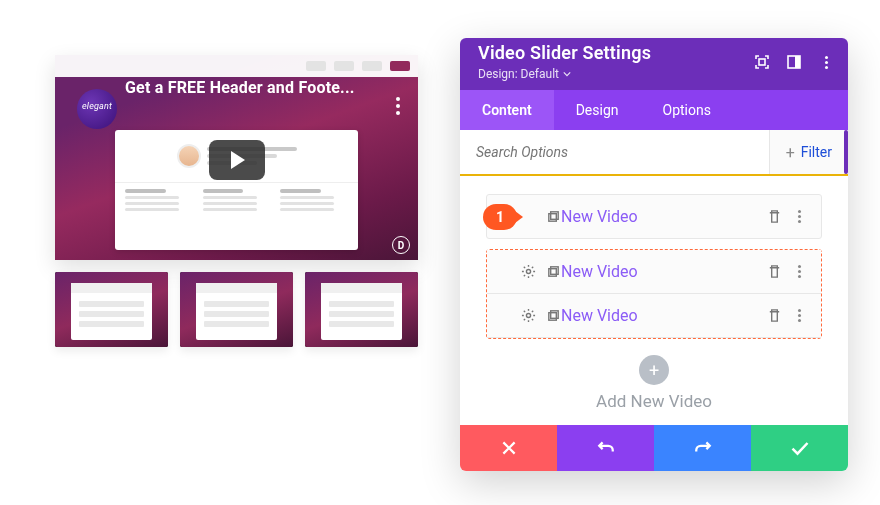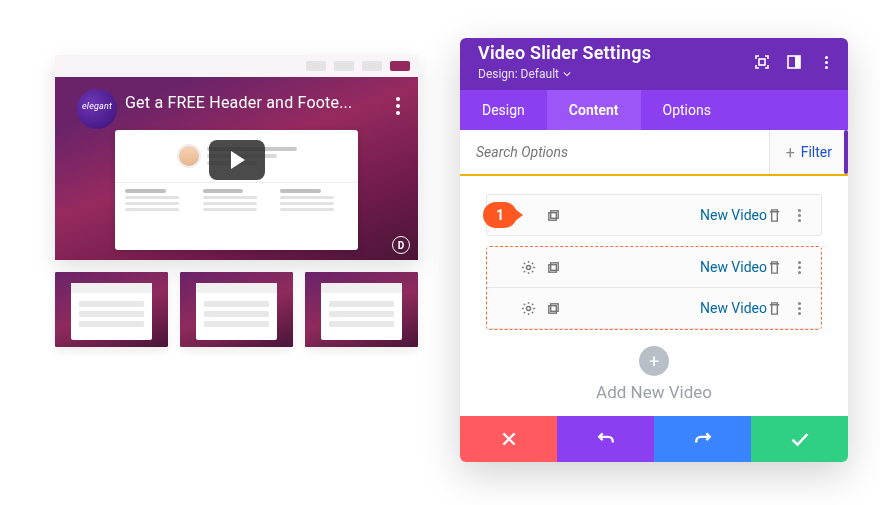--- a/index.html
+++ b/index.html
@@ -7,21 +7,21 @@
   .stage{position:absolute;inset:0}
   
   .preview{position:absolute;left:55px;top:55px;width:363px}
   .video-main{width:363px;height:205px;background:#000;border-radius:2px;position:relative;box-shadow:0 8px 22px rgba(0,0,0,.12)}
   .vm-grad{position:absolute;inset:0;background:linear-gradient(160deg,#6a2369 0%,#6a2369 22%,#962a5f 48%,#6b1a49 78%,#4a1538 100%)}
   .vm-bar{position:absolute;top:0;left:0;right:0;height:22px;background:rgba(255,255,255,.95);display:flex;align-items:center;justify-content:flex-end;padding:0 8px;gap:8px}
   .vm-bar .mini{width:20px;height:10px;background:#e3e3e3;border-radius:2px}
   .vm-bar .mini.cta{background:#922a5c}
   .vm-logo{position:absolute;left:22px;top:34px;width:40px;height:40px;border-radius:50%;background:radial-gradient(circle at 35% 35%,#6d36b5,#3b1078)}
   .vm-logo::after{content:"elegant";position:absolute;left:5px;top:12px;font-size:9px;color:#fff;letter-spacing:.2px;font-style:italic}
-  .vm-title{position:absolute;left:70px;top:38px;right:55px;color:#fff;font-size:16px;font-weight:400;white-space:nowrap;overflow:hidden;text-overflow:ellipsis;letter-spacing:.2px}
+  .vm-title{position:absolute;left:70px;top:23px;right:55px;color:#fff;font-size:16px;font-weight:700;white-space:nowrap;overflow:hidden;text-overflow:ellipsis;letter-spacing:.2px}
   .vm-kebab{position:absolute;right:18px;top:42px;display:flex;flex-direction:column;gap:3px}
   .vm-kebab span{width:4px;height:4px;border-radius:50%;background:#fff}
   .vm-play{position:absolute;left:50%;top:50%;transform:translate(-50%,-45%);width:56px;height:40px;background:rgba(44,44,44,.85);border-radius:8px;display:flex;align-items:center;justify-content:center}
   .vm-play::after{content:"";border-left:14px solid #fff;border-top:9px solid transparent;border-bottom:9px solid transparent;margin-left:3px}
   .vm-card{position:absolute;left:60px;right:60px;top:75px;bottom:10px;background:#fff;border-radius:3px;box-shadow:0 2px 6px rgba(0,0,0,.15)}
   .vm-card-top{height:44%;display:flex;align-items:center;justify-content:center;gap:6px;border-bottom:1px solid #eee}
   .vm-avatar{width:24px;height:24px;border-radius:50%;background:linear-gradient(#f5d3b6,#e7b58f);border:2px solid #eee}
   .vm-lines{display:flex;flex-direction:column;gap:3px}
   .vm-lines span{width:70px;height:4px;background:#d9d9d9;border-radius:2px}
   .vm-lines span:nth-child(1){width:90px;background:#c9c9c9}
@@ -53,21 +53,21 @@
   .tab{padding:12px 22px;cursor:pointer;position:relative}
   .tab.active{background:#9c55f7;font-weight:600}
   .searchbar{display:flex;border-bottom:2px solid #eab308;position:relative}
   .searchbar input{flex:1;border:0;outline:0;padding:14px 16px;font-size:14px;color:#888;font-style:italic}
   .filterbtn{display:flex;align-items:center;gap:6px;padding:0 16px;border-left:1px solid #e6e6e6;color:#1d4ed8;font-size:14px;cursor:pointer;background:#fafafa}
   .filterbtn::before{content:"+";font-size:16px;color:#888}
   .scroll-ind{position:absolute;right:0;top:0;width:4px;height:100%;background:#6c2eb9;border-radius:2px}
   .body{padding:18px 12px 6px;position:relative}
   .item{display:flex;align-items:center;padding:12px 14px;border:1px solid #e7e7e7;border-radius:3px;background:#fbfbfb;margin-bottom:10px;position:relative}
   .item .ileft{display:flex;gap:10px;align-items:center;width:60px;justify-content:flex-end}
-  .item .ilabel{flex:1;text-align:right;color:#0369a1;font-size:14px}
+  .item .ilabel{flex:1;text-align:left;color:#8b5cf6;font-size:16px}
   .item .iright{display:flex;gap:10px;align-items:center}
   .icn{width:15px;height:15px;display:inline-flex;align-items:center;justify-content:center;cursor:pointer}
   .icn svg{stroke:#777;fill:none;stroke-width:1.5}
   .badge{position:absolute;left:-4px;top:50%;transform:translateY(-50%);width:34px;height:26px;background:#ff5722;border-radius:14px 14px 14px 14px / 14px 14px 14px 14px;display:flex;align-items:center;justify-content:center;color:#fff;font-weight:700;font-size:14px}
   .badge::after{content:"";position:absolute;right:-6px;top:50%;transform:translateY(-50%);border-left:8px solid #ff5722;border-top:6px solid transparent;border-bottom:6px solid transparent}
   .dashed{border:1.5px dashed #ff6a3c;border-radius:4px;padding:0 0;margin-top:2px}
   .dashed .item{border-left:0;border-right:0;border-radius:0;margin:0}
   .dashed .item:first-child{border-top:0}
   .dashed .item+.item{border-top:0}
   .addwrap{text-align:center;padding:16px 0 8px}
@@ -187,22 +187,22 @@
         </div>
         <div class="hicon kebab">
             <span></span>
             <span></span>
             <span></span>
           </div>
       </div>
     </div>
 
     <div class="tabs">
+      <div class="tab active">Content</div>
       <div class="tab">Design</div>
-      <div class="tab active">Content</div>
       <div class="tab">Options</div>
     </div>
 
     <div class="searchbar">
       <input placeholder="Search Options" style="">
       <div class="filterbtn">
           <span>Filter</span>
         </div>
       <div class="scroll-ind"></div>
     </div>

